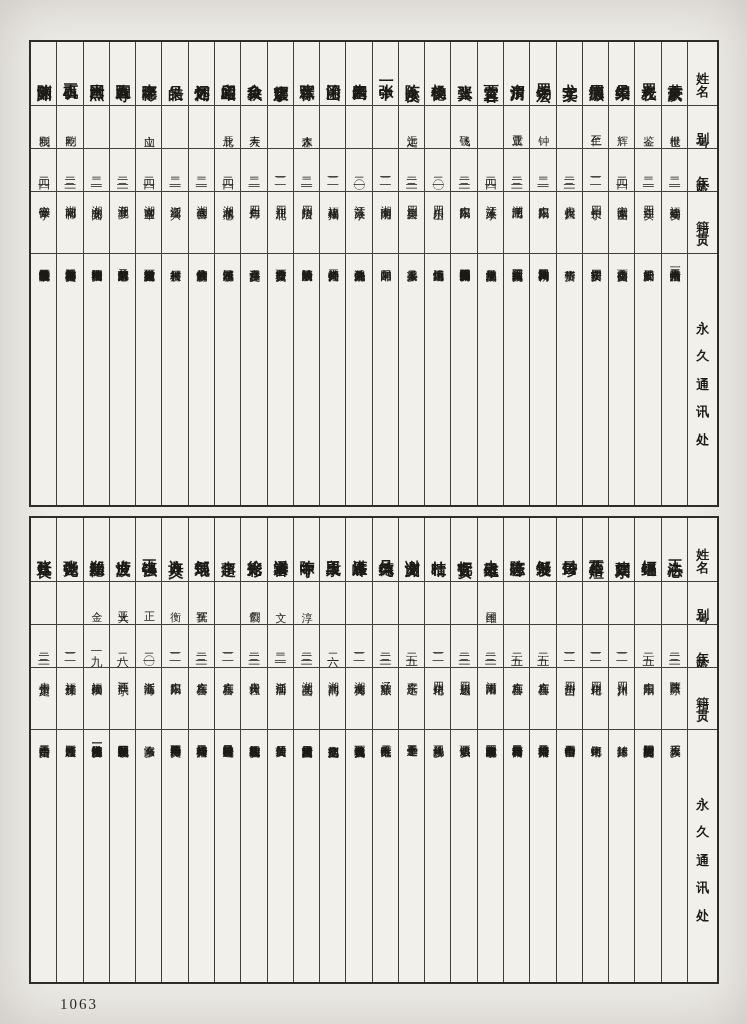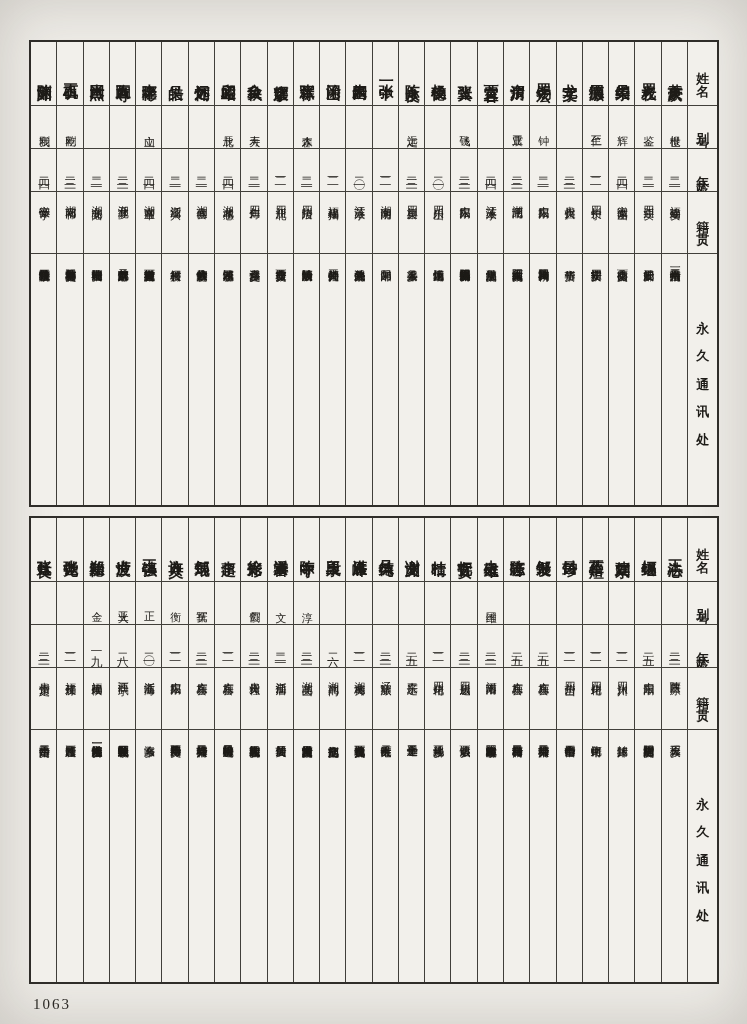--- a/index.html
+++ b/index.html
@@ -55,21 +55,21 @@
   
   .hcol .vtext{font-weight:700;}
   .hcol .c-name .vtext{font-size:13px;letter-spacing:12px;}
   .hcol .c-alias .vtext{font-size:13px;font-weight:700;letter-spacing:5px;}
   .hcol .c-age .vtext{font-size:13px;font-weight:700;letter-spacing:4px;}
   .hcol .c-native .vtext{font-size:13px;font-weight:700;letter-spacing:12px;}
   .hcol .c-addr .vtext{font-size:13px;font-weight:700;letter-spacing:28px;max-height:none;}
   .hcol .c-native{align-items:center;padding-top:0;}
   .hcol .c-addr{align-items:center;padding-top:0;}
   .page-number{
-    position:absolute;left:33px;top:996px;
+    position:absolute;left:60px;top:996px;
     font-size:15px;letter-spacing:2px;color:#2a2824;
   }
 </style>
 </head>
 <body>
 
 <div class="page">
   <div class="table table-top">
       <div class="col hcol">
         <div class="cell c-name">

